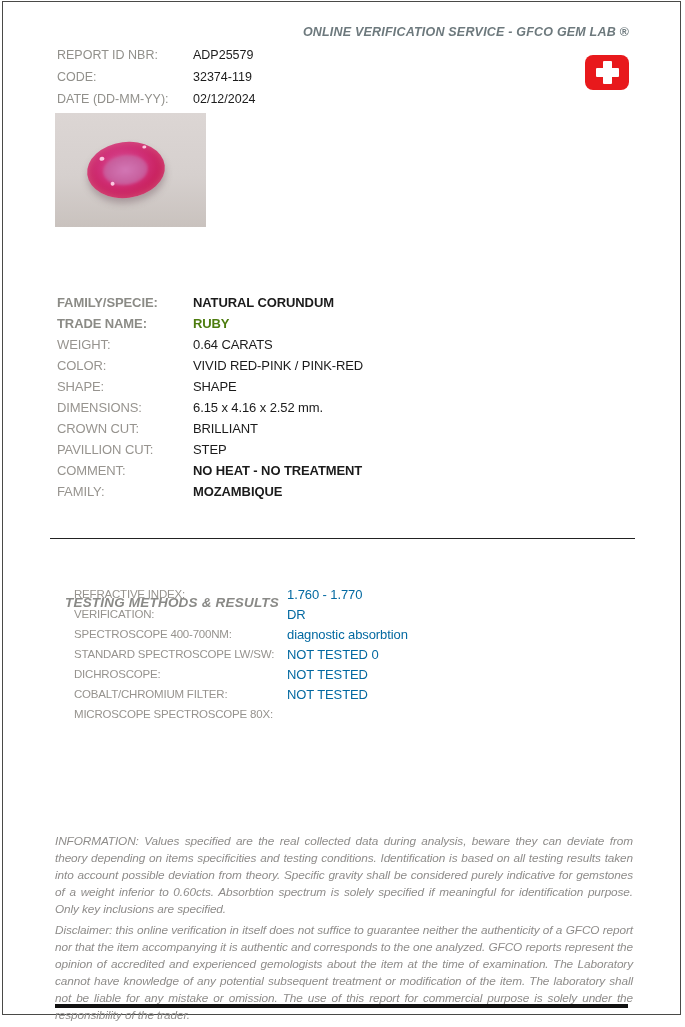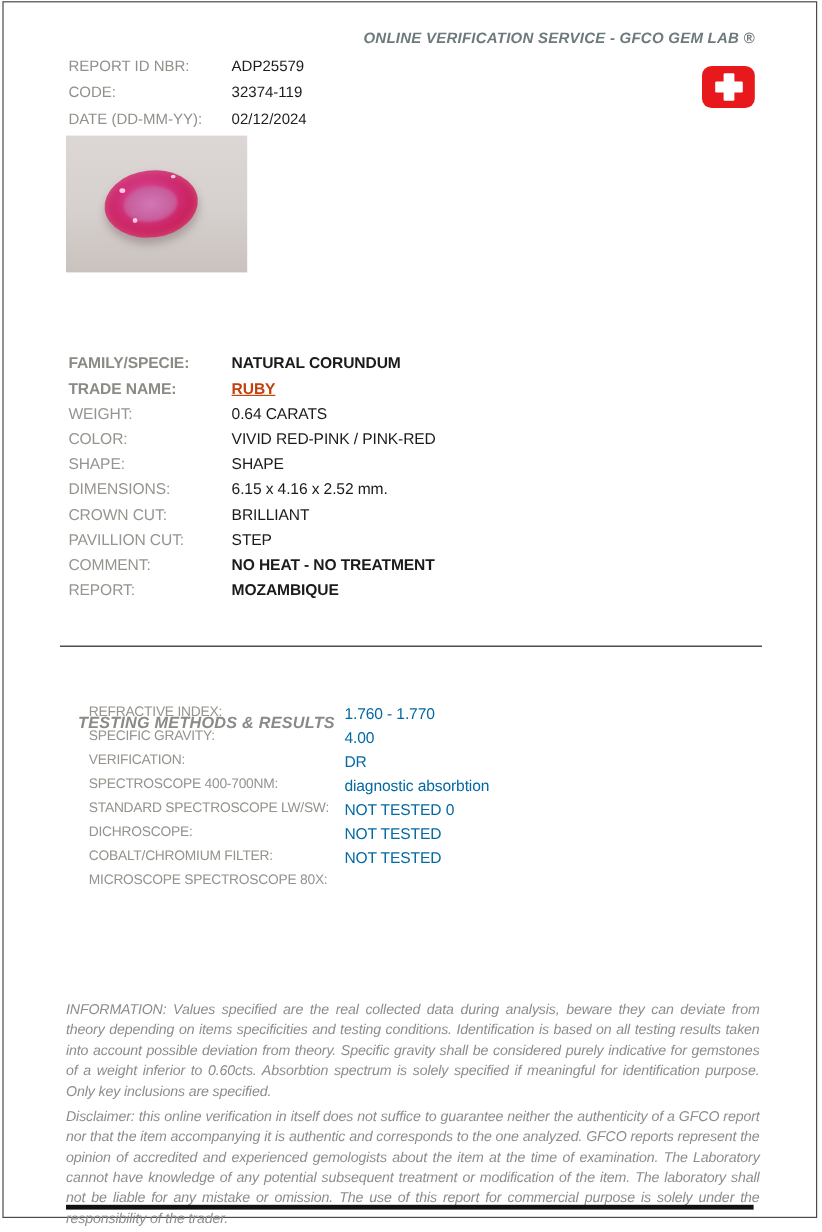--- a/index.html
+++ b/index.html
@@ -65,21 +65,21 @@
   
   .spec-block { position:absolute; left:57px; top:263px;margin-top:29px; }
   .spec-block .row { display:flex; height:21px; align-items:center; }
   .spec-block .label { width:136px; font-size:13px; color:#97948f; letter-spacing:-.1px; }
   .spec-block .value { font-size:13px; color:#1b1b1b; letter-spacing:-.1px; }
   .spec-block .row:nth-child(1) .label,
   .spec-block .row:nth-child(2) .label { font-weight:700; color:#8b8b86; }
   .spec-block .row:nth-child(1) .value,
   .spec-block .row:nth-child(9) .value,
   .spec-block .row:nth-child(10) .value { font-weight:700; }
-  .spec-block .row:nth-child(2) .value { font-weight:700; color:#c2410c;text-decoration:underline; }
+  .spec-block .row:nth-child(2) .value { font-weight:700; color:#4d7c0f; }
 
   
   .mid-divider { position:absolute; left:50px; top:538px; width:585px; height:1px; background:#222; }
   .testing-heading {
     position:absolute; left:65px; top:557px;
     font-size:13.5px; font-weight:700; font-style:italic; color:#8a8a87; letter-spacing:.2px;margin-top:38px;
   }
   .testing-block { position:absolute; left:74px; top:584px; }
   .testing-block .row { display:flex; height:20px; align-items:center; }
   .testing-block .label { width:213px; font-size:11.5px; color:#96938e; letter-spacing:-.2px; }
@@ -165,40 +165,36 @@
     </div>
     <div class="row">
       <span class="label">PAVILLION CUT:</span>
       <span class="value">STEP</span>
     </div>
     <div class="row">
       <span class="label">COMMENT:</span>
       <span class="value">NO HEAT - NO TREATMENT</span>
     </div>
     <div class="row">
-      <span class="label">REPORT:</span>
+      <span class="label">FAMILY:</span>
       <span class="value">MOZAMBIQUE</span>
     </div>
   </div>
 
 <div class="mid-divider"></div>
 
 <div class="testing-heading">TESTING METHODS &amp; RESULTS</div>
 
 <div class="testing-block">
 
 <div class="row">
       <span class="label">REFRACTIVE INDEX:</span>
       <span class="value">1.760 - 1.770</span>
     </div>
     <div class="row">
-      <span class="label">SPECIFIC GRAVITY:</span>
-      <span class="value">4.00</span>
-    </div>
-    <div class="row">
       <span class="label">VERIFICATION:</span>
       <span class="value">DR</span>
     </div>
     <div class="row">
       <span class="label">SPECTROSCOPE 400-700NM:</span>
       <span class="value">diagnostic absorbtion</span>
     </div>
     <div class="row">
       <span class="label">STANDARD SPECTROSCOPE LW/SW:</span>
       <span class="value">NOT TESTED 0</span>

